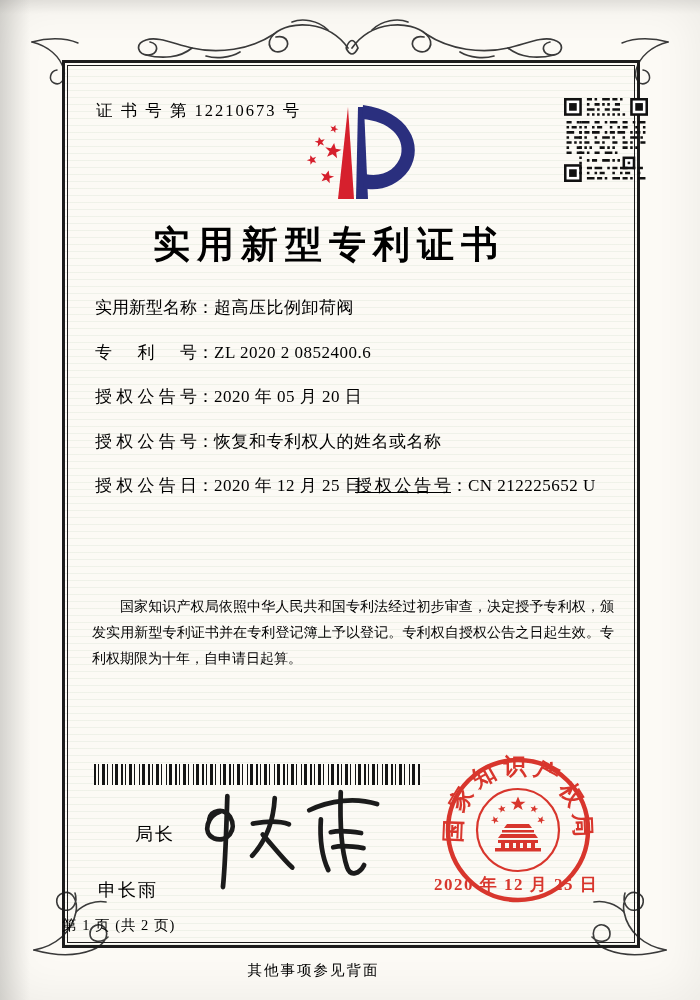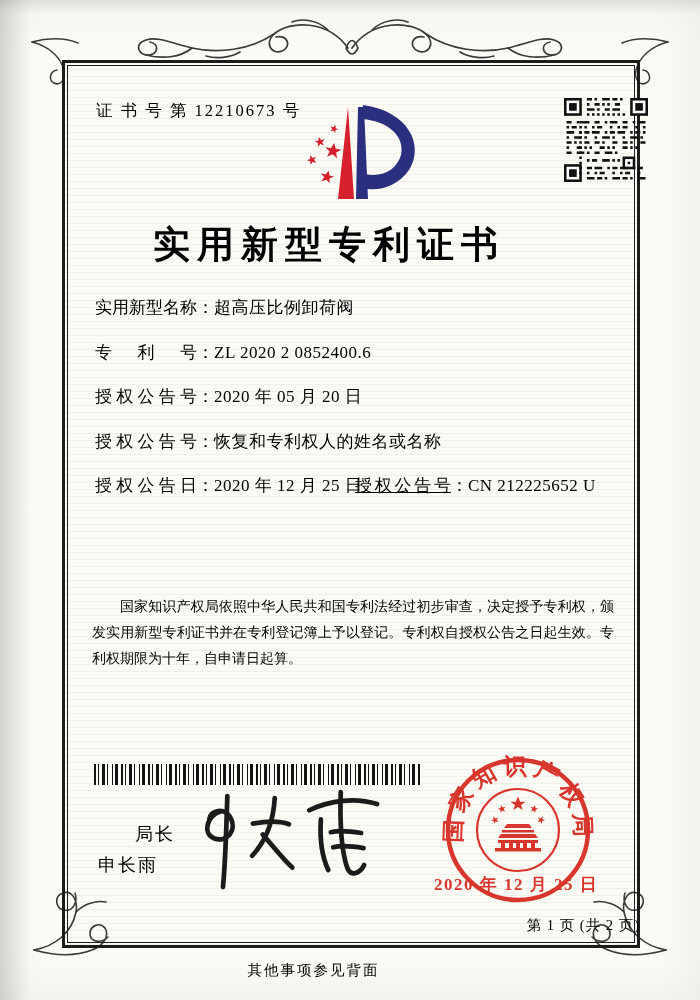--- a/index.html
+++ b/index.html
@@ -34,24 +34,24 @@
   .grant-no{position:absolute;left:260px;top:0;}
   .paras{position:absolute;left:92px;top:594px;width:522px;font-size:14px;
     line-height:26px;text-align:justify;}
   .paras p{margin:0;text-indent:2em;}
   .barcode{position:absolute;left:94px;top:764px;width:328px;height:21px;
     background:repeating-linear-gradient(90deg,
       #141414 0 2px,#fcfaf5 2px 4px,#141414 4px 5px,#fcfaf5 5px 8px,
       #141414 8px 11px,#fcfaf5 11px 13px,#141414 13px 14px,#fcfaf5 14px 18px,
       #141414 18px 19px,#fcfaf5 19px 21px,#141414 21px 24px,#fcfaf5 24px 27px);}
   .official-title{position:absolute;left:98px;top:822px;font-size:18px;letter-spacing:2px;margin-left:37px;}
-  .official-name{position:absolute;left:98px;top:853px;font-size:18px;letter-spacing:2px;}
+  .official-name{position:absolute;left:98px;top:878px;font-size:18px;letter-spacing:2px;}
   .signature{position:absolute;left:192px;top:788px;width:210px;height:104px;}
   .seal{position:absolute;left:418px;top:748px;width:215px;height:172px;opacity:0.93;}
-  .page-indicator{position:absolute;left:62px;top:916px;width:578px;text-align:right;
+  .page-indicator{position:absolute;left:62px;top:916px;width:578px;text-align:left;
     font-size:14.5px;letter-spacing:1px;}
   .back-note{position:absolute;left:0;top:961px;width:627px;text-align:center;
     font-size:14.5px;letter-spacing:2px;}
   .logo{position:absolute;left:278px;top:97px;width:150px;height:112px;}
   .qr{position:absolute;left:564px;top:98px;width:84px;height:84px;}
 </style>
 </head>
 <body>
 
 <div class="page">

